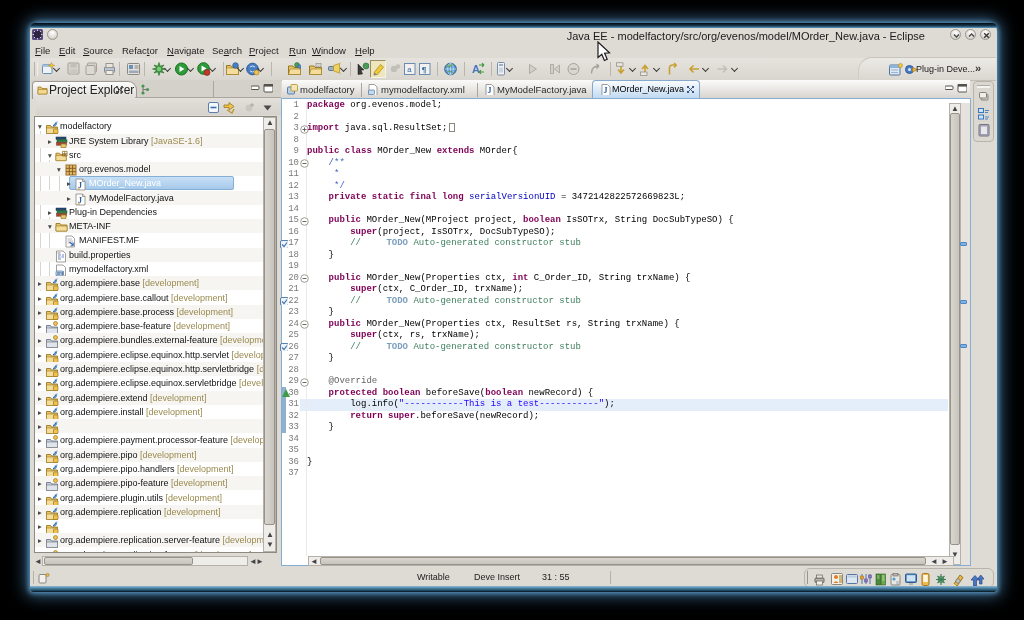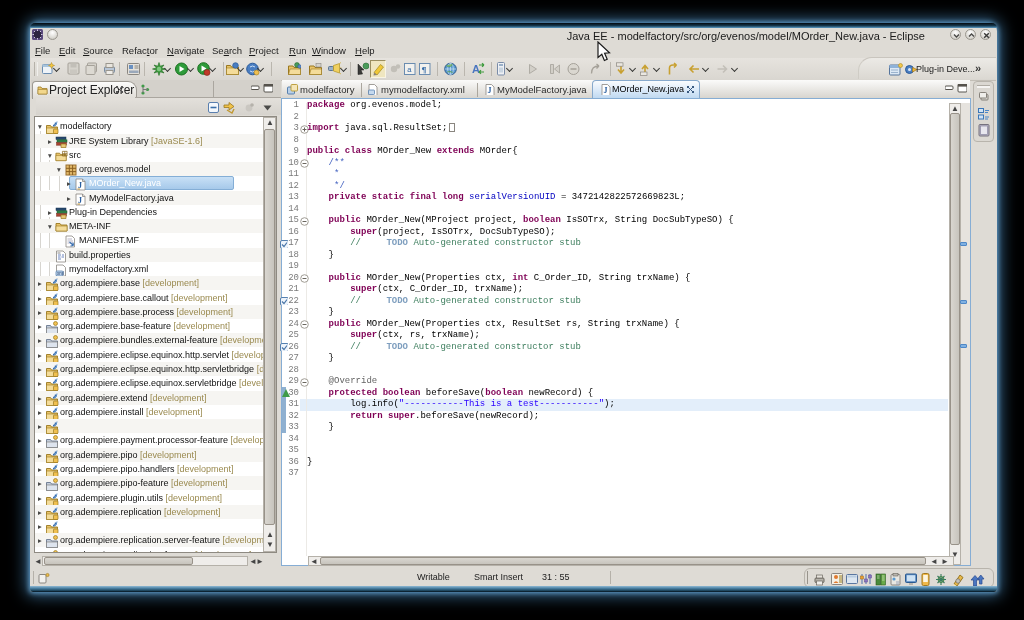--- a/index.html
+++ b/index.html
@@ -857,21 +857,21 @@
       <rect x="2.5" y="2" width="7" height="8.5" fill="#e8e7ee" stroke="#8a86a0" stroke-width="0.7"></rect>
     </svg>
 
   <div id="status"></div>
   <div class="abs" style="left:33px;top:571px;width:1px;height:13px;background:#b5b1a9;"></div>
   <svg class="abs" style="left:38px;top:572px;" width="12" height="12">
       <rect x="1" y="2.5" width="7" height="8.5" rx="1" fill="#f2f1ee" stroke="#8a8680" stroke-width="1"></rect>
       <circle cx="9.5" cy="3" r="1.6" fill="#e8b84a" stroke="#9a7820" stroke-width="0.6"></circle>
     </svg>
   <div class="abs" style="left:417px;top:572px;font-size:9px;color:#222;">Writable</div>
-  <div class="abs" style="left:474px;top:572px;font-size:9px;color:#222;">Smart Insert</div>
+  <div class="abs" style="left:474px;top:572px;font-size:9px;color:#222;">Deve Insert</div>
   <div class="abs" style="left:542px;top:572px;font-size:9px;color:#222;">31 : 55</div>
   <div class="abs" style="left:610px;top:571px;width:1px;height:13px;background:#b5b1a9;"></div>
 
   <div class="abs" style="left:804px;top:568px;width:190px;height:20px;border:1px solid #b8b4ac;border-radius:6px;box-sizing:border-box;"></div>
   <div class="abs" style="left:807px;top:571px;width:1px;height:13px;background:#98948c;"></div>
   <svg class="trayicon" style="left:814px;" width="12" height="13">
       <rect x="1" y="5" width="9" height="4.5" rx="1" fill="#b5b2aa" stroke="#6a665e"></rect>
       <rect x="2.5" y="2" width="6" height="3" fill="#e5e2db" stroke="#6a665e" stroke-width="0.7"></rect>
       <rect x="2.5" y="8" width="6" height="4" fill="#efeeea" stroke="#6a665e" stroke-width="0.7"></rect>
     </svg>

